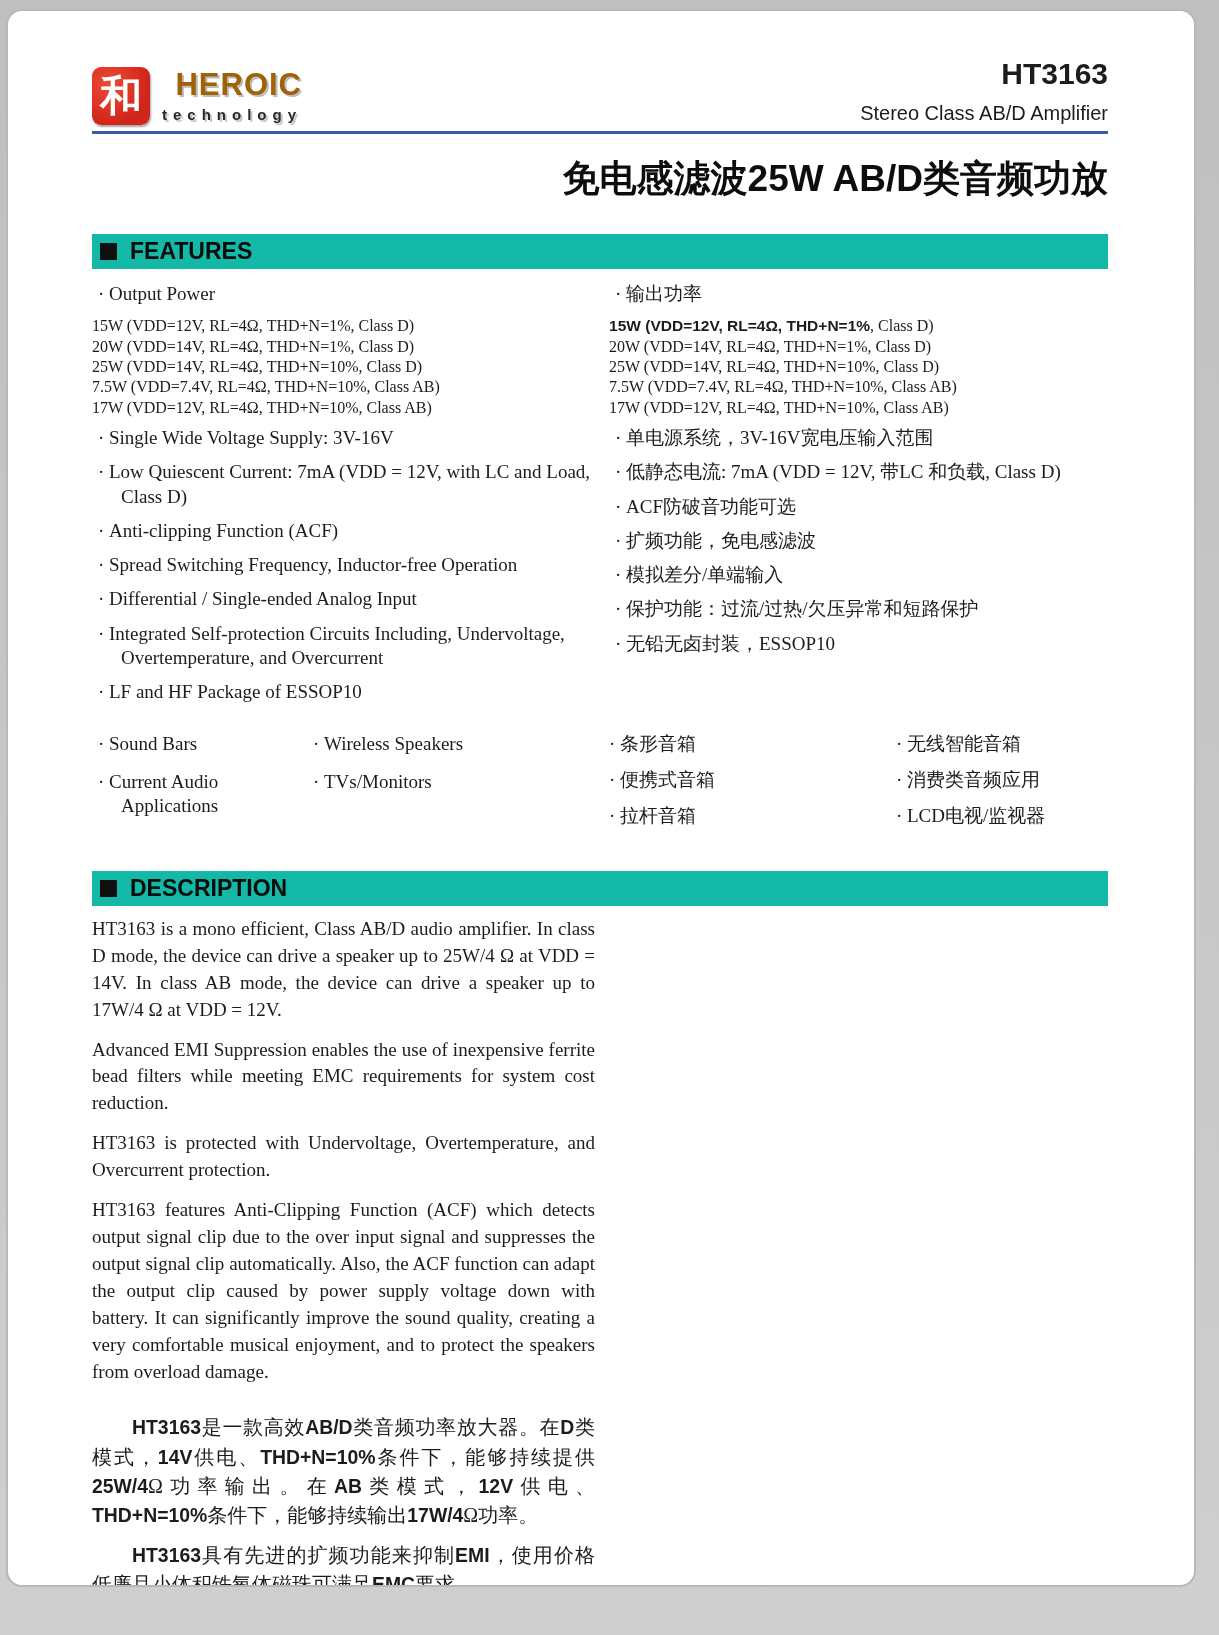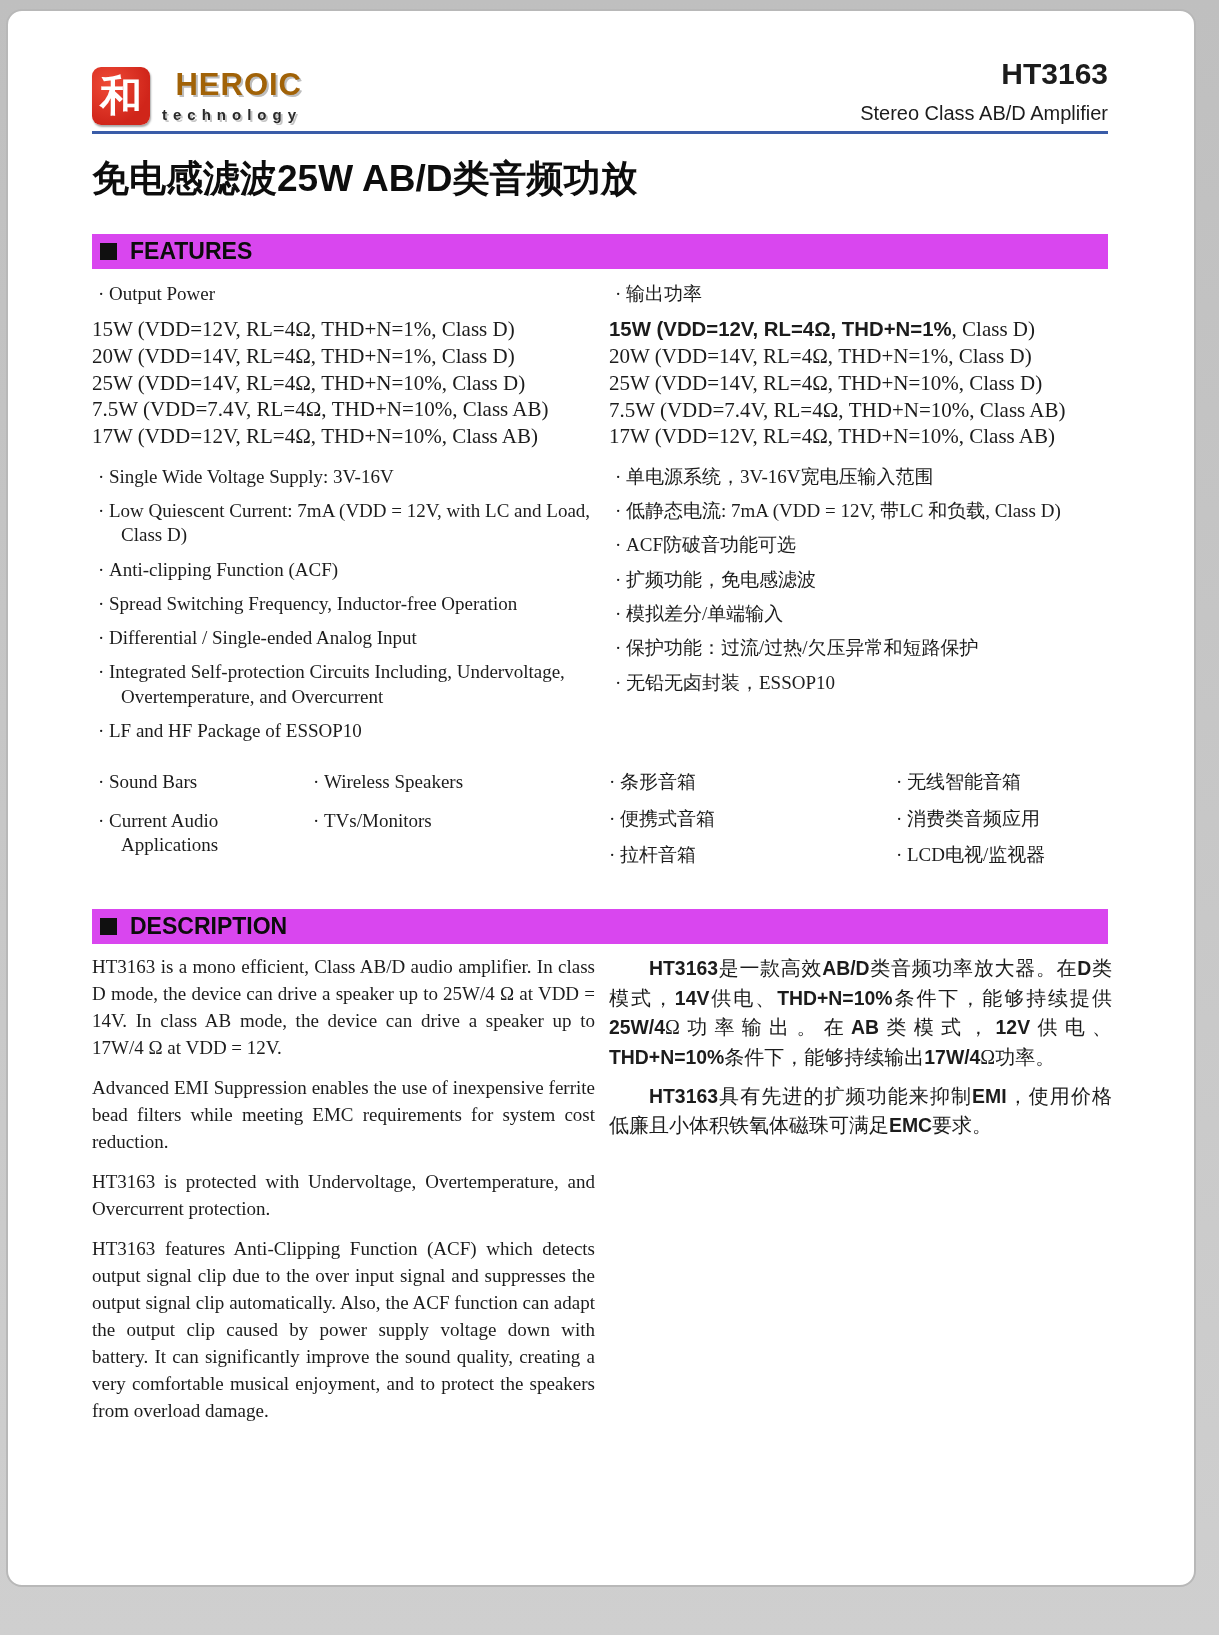--- a/index.html
+++ b/index.html
@@ -32,54 +32,54 @@
   .brand-sub {
     font-family: "Liberation Sans", sans-serif; font-weight: bold; font-size: 15px;
     letter-spacing: 6px; color: #2a2a2a; text-shadow: 2px 2px 0 #c4c4c4; margin-top: 6px;
   }
   .part { text-align: right; font-family: "Liberation Sans", sans-serif; }
   .part-no { font-weight: bold; font-size: 30px; line-height: 1.1; }
   .part-sub { font-weight: normal; font-size: 20px; margin-top: 12px; }
   .rule { height: 3px; background: #3a5ca8; margin-top: 6px; }
 
   .title-zh {
-    text-align: left; font-family: "Liberation Sans", sans-serif;
+    text-align: right; font-family: "Liberation Sans", sans-serif;
     font-weight: bold; font-size: 37px; margin-top: 20px; color: #0d0d0d;
   }
   .title-en {
     text-align: center; font-family: "Liberation Sans", sans-serif;
     font-weight: bold; font-size: 23px; margin-top: 27px; color: #0d0d0d;
   }
 
   .sec-bar {
     display: flex; align-items: center; gap: 13px; height: 35px;
-    background: #d946ef; padding-left: 8px; margin-top: 30px;
+    background: #14b8a6; padding-left: 8px; margin-top: 30px;
     font-family: "Liberation Sans", sans-serif; font-weight: bold; font-size: 23px;
     color: #0c0c0c;
   }
   .sq { width: 17px; height: 17px; background: #101010; flex: none; }
 
   .cols { display: flex; gap: 14px; margin-top: 13px; }
   .col { width: 503px; flex: none; }
 
   .feat-item { display: flex; font-size: 19px; line-height: 1.28; margin-bottom: 10px; }
   .blt { flex: none; width: 17px; padding-left: 6px; }
   .ftext { flex: 1; padding-left: 12px; text-indent: -12px; }
-  .plines { font-size: 21px; line-height: 1.27; margin: 0 0 15px 0; }
+  .plines { font-size: 16px; line-height: 1.27; margin: 0 0 8px 0; }
 
   .lat { font-family: "Liberation Sans", sans-serif; font-weight: bold; font-size: 0.97em; }
 
   .apps {
     display: grid; grid-template-columns: 215px 296px 287px 1fr;
     margin-top: 17px;
   }
   .apps .feat-item { margin-bottom: 14px; }
   .app-col-zh .feat-item { margin-bottom: 12px; }
 
-  .desc-cols { display: flex; gap: 14px; margin-top: 10px; }
+  .desc-cols { display: flex; gap: 14px; margin-top: 10px; flex-direction: column; }
   .desc-col { width: 503px; flex: none; }
   .desc-col p.en {
     font-size: 19px; line-height: 1.42; text-align: justify; margin-bottom: 13px;
   }
   .desc-col p.zh {
     font-size: 20px; line-height: 1.47; text-align: justify; text-indent: 2em;
     margin-bottom: 10px;
   }
 </style>
 </head>

